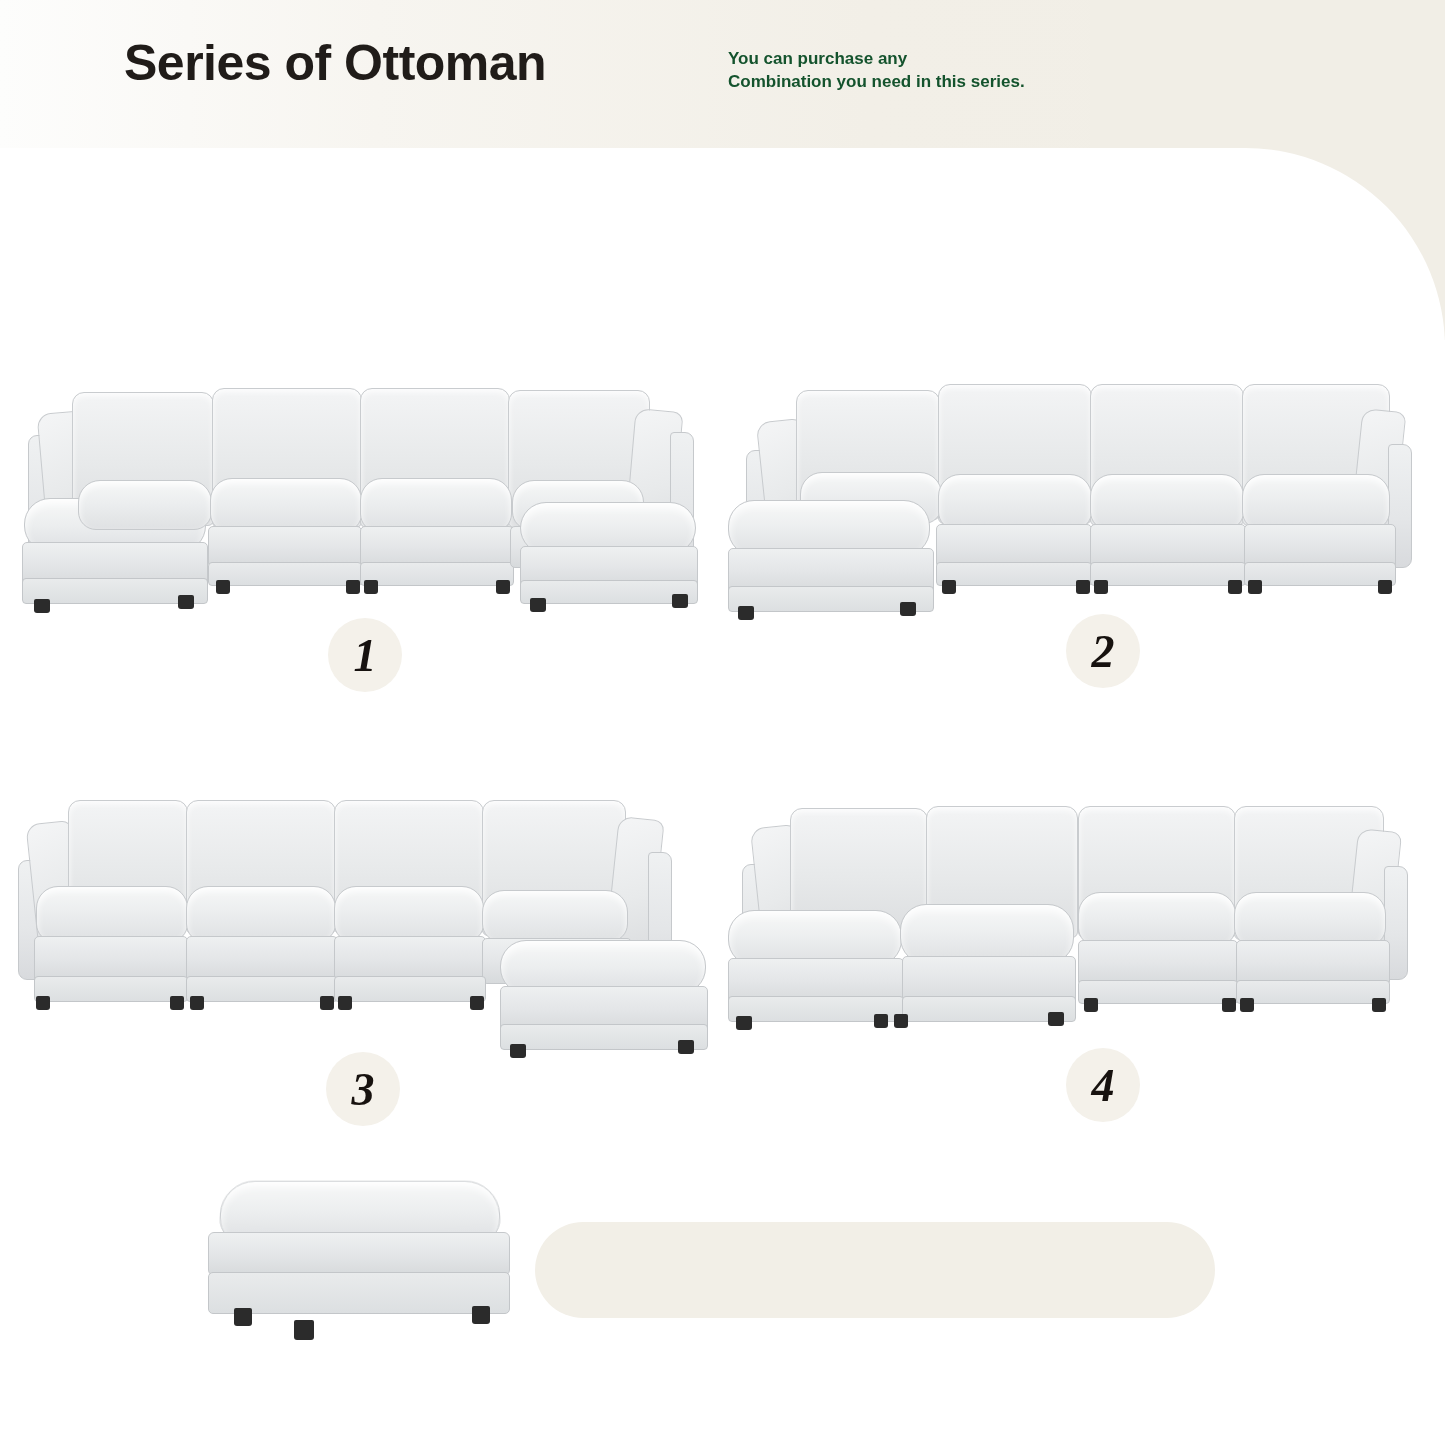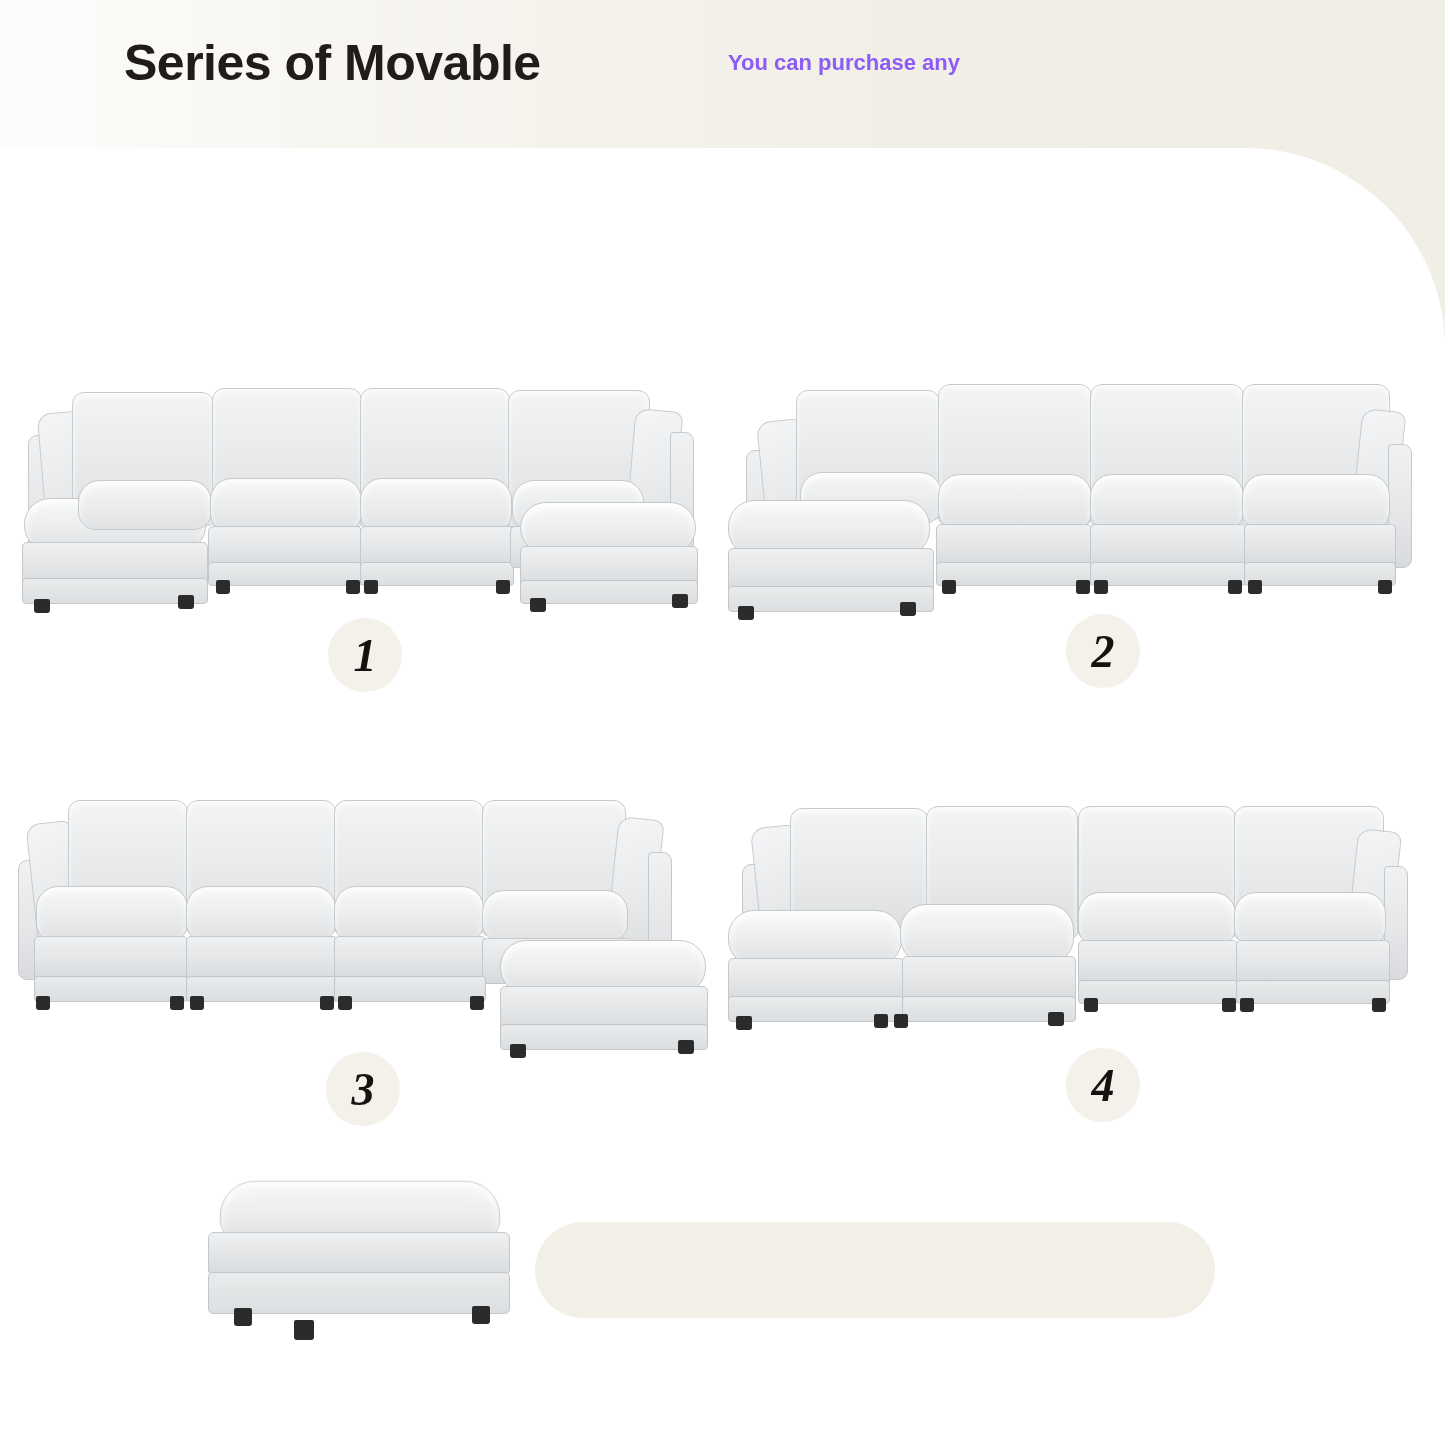--- a/index.html
+++ b/index.html
@@ -27,21 +27,21 @@
   }
 
   .page-title{
     position:absolute;left:124px;top:38px;
     font-size:50px;font-weight:bold;color:#201c19;
     letter-spacing:-0.5px;line-height:1;
     white-space:nowrap;
   }
   .subtitle{
     position:absolute;left:728px;top:48px;
-    font-size:22px;font-weight:bold;color:#8b5cf6;
+    font-size:17px;font-weight:bold;color:#14532d;
     line-height:1.34;white-space:nowrap;
   }
 
   
   .config{position:absolute;}
 
   .badge{
     position:absolute;width:74px;height:74px;border-radius:50%;
     background:#f4f1ea;
     display:flex;align-items:center;justify-content:center;
@@ -139,23 +139,24 @@
 </style>
 </head>
 <body>
 
 <div id="stage">
 
   <div class="header-band"></div>
   <div class="header-band-ext"></div>
   <div class="white-panel"></div>
 
-  <div class="page-title">Series of Movable</div>
+  <div class="page-title">Series of Ottoman</div>
   <div class="subtitle">
     <div>You can purchase any</div>
+    <div>Combination you need in this series.</div>
   </div>
 
   <div class="config" style="left:20px;top:380px;width:690px;height:230px;">
     <div class="sofa">
 
       <div class="arm ribbed-soft" style="left:8px;top:55px;width:22px;height:140px;border-radius:9px 4px 4px 9px;"></div>
       <div class="armpillow ribbed-soft" style="left:22px;top:32px;width:46px;height:125px;transform:rotate(-5deg);"></div>
 
       <div class="back ribbed-soft" style="left:52px;top:12px;width:140px;height:132px;"></div>
       <div class="back ribbed-soft" style="left:192px;top:8px;width:148px;height:138px;"></div>

